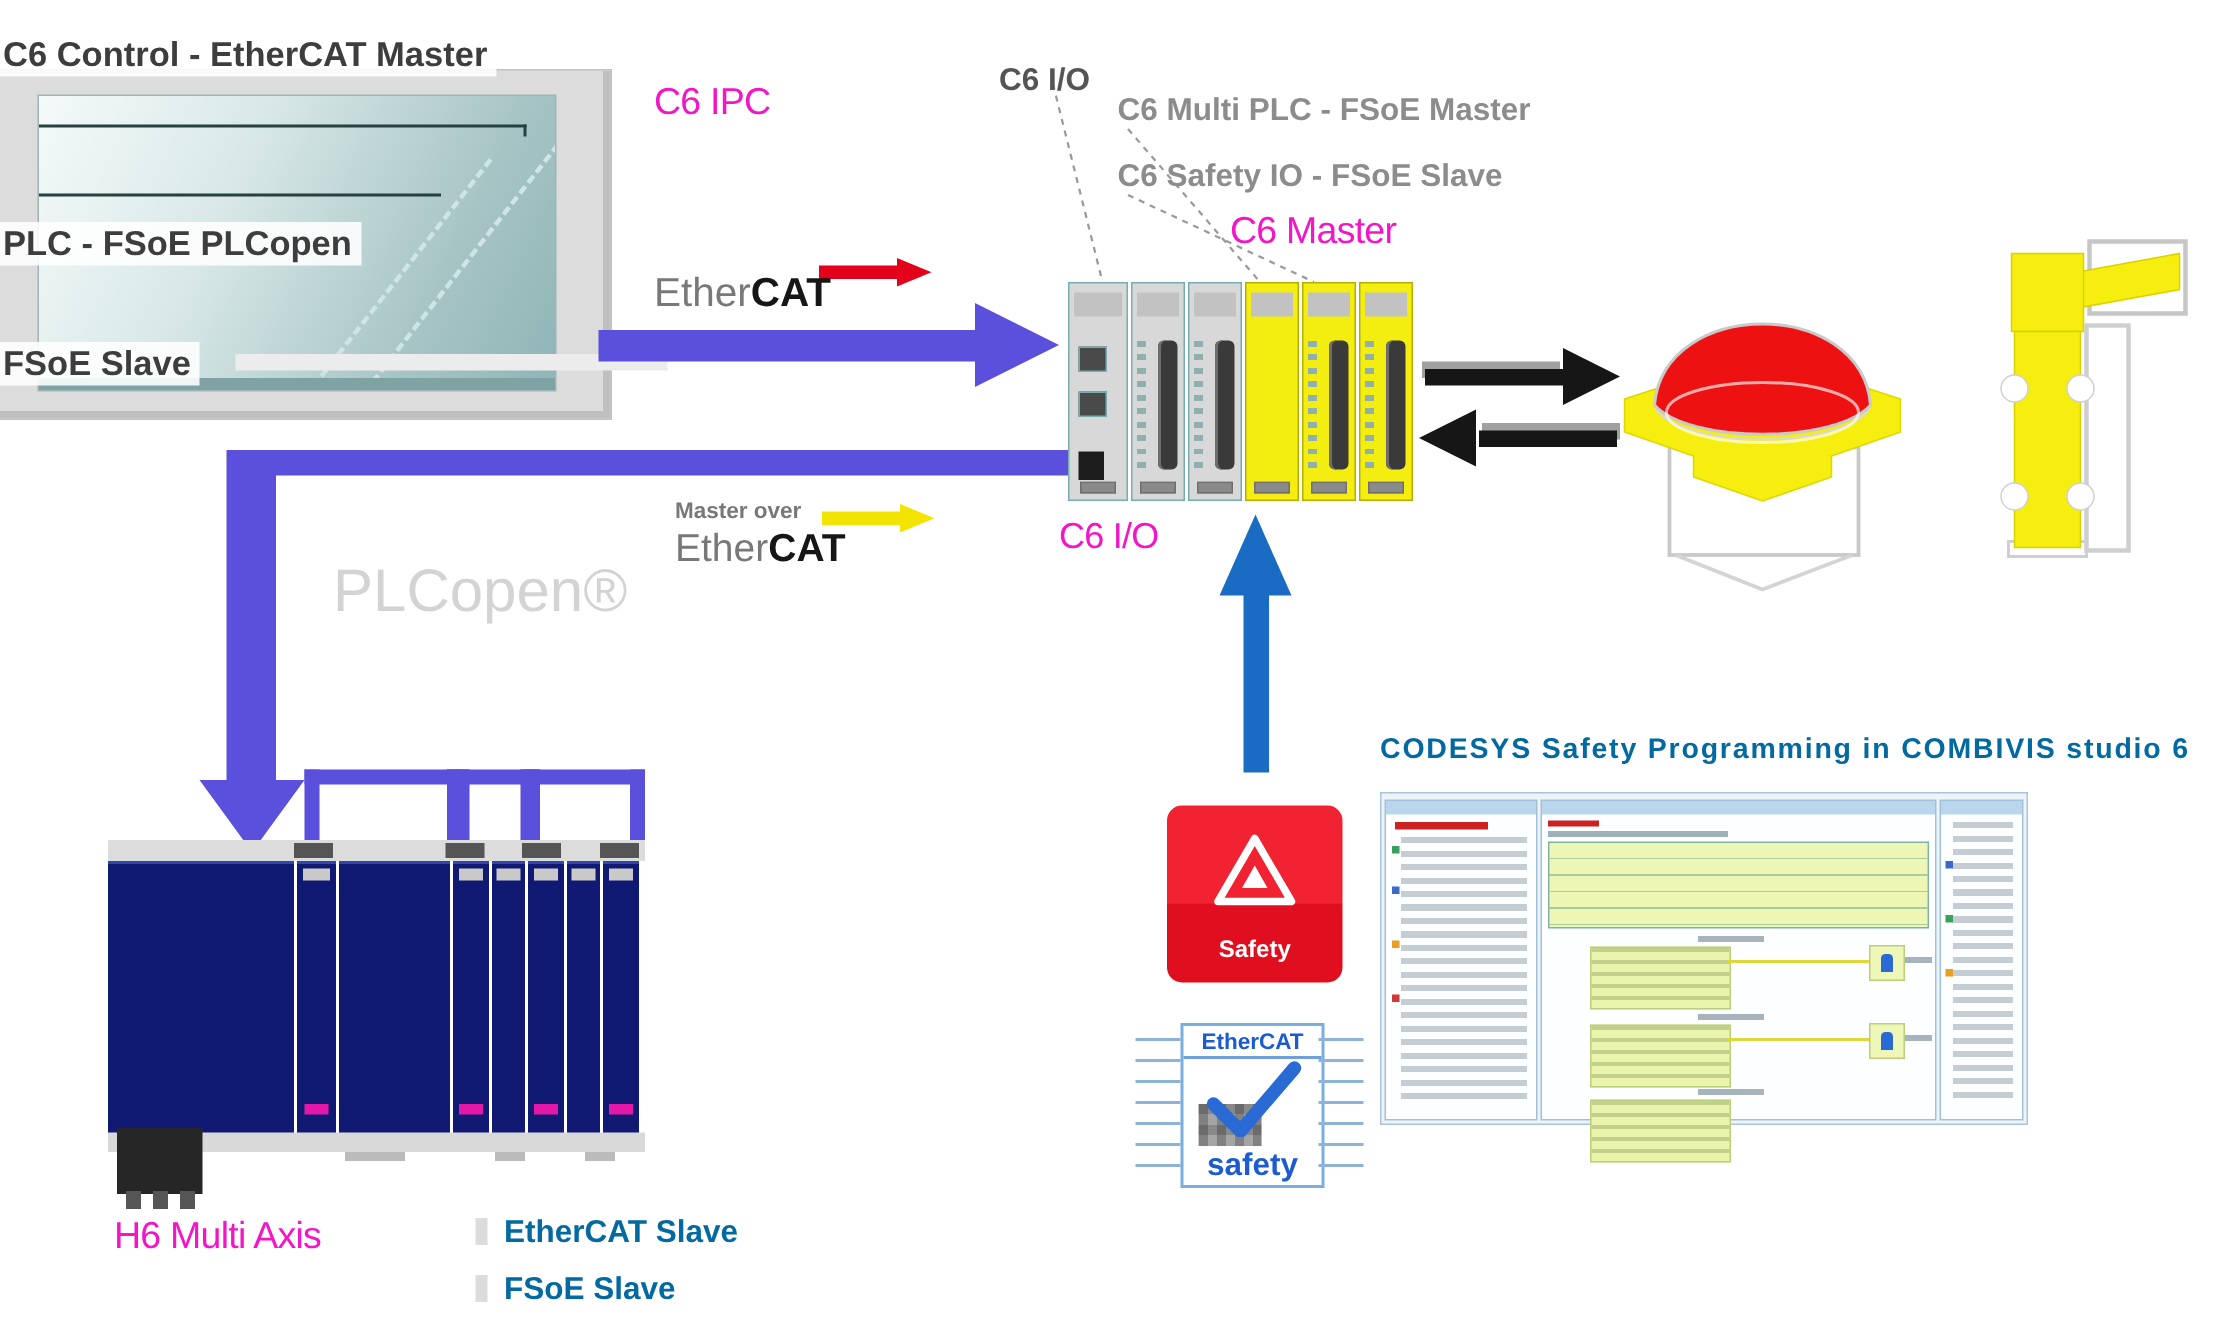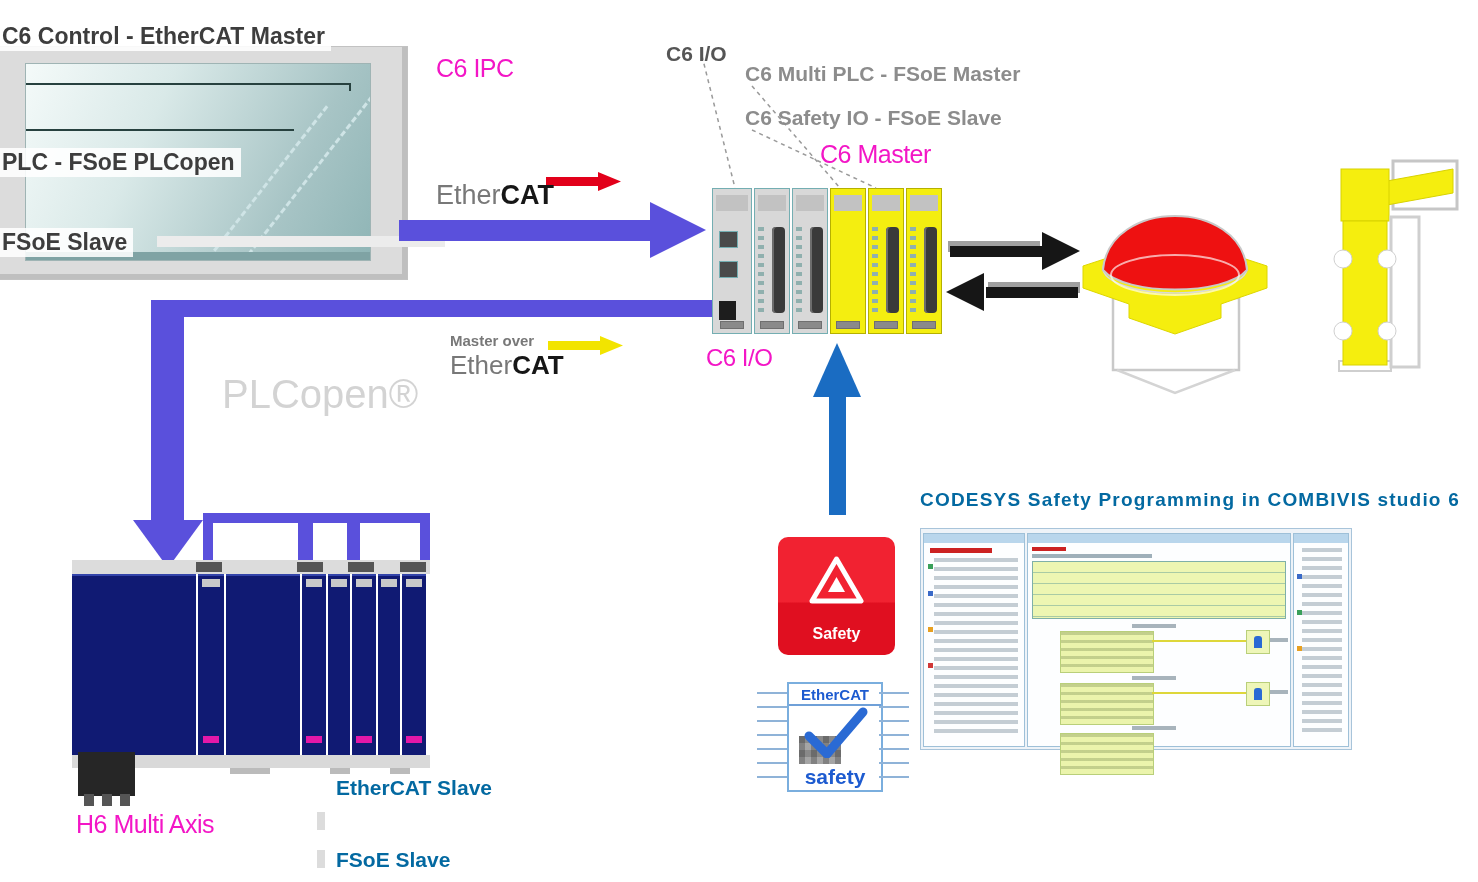--- a/index.html
+++ b/index.html
@@ -323,15 +323,15 @@
 <div class="abs h6tab" style="left:230px;width:40px;"></div>
 <div class="abs h6tab" style="left:330px;width:20px;"></div>
 <div class="abs h6tab" style="left:390px;width:20px;"></div>
 <div class="abs h6conn"></div>
 <div class="abs h6leg" style="left:84px;"></div>
 <div class="abs h6leg" style="left:102px;"></div>
 <div class="abs h6leg" style="left:120px;"></div>
 
 <div class="abs magenta" style="left:76px;top:810px;font-size:25px;">H6 Multi Axis</div>
 <div class="abs bullet" style="left:317px;top:812px;"></div>
-<div class="abs blur-gray" style="left:336px;top:776px;font-size:21px;">EtherCAT Slave</div>
+<div class="abs blur-gray" style="left:336px;top:810px;font-size:21px;">EtherCAT Slave</div>
 <div class="abs bullet" style="left:317px;top:850px;"></div>
 <div class="abs blur-gray" style="left:336px;top:848px;font-size:21px;">FSoE Slave</div>
 
 </body></html>

